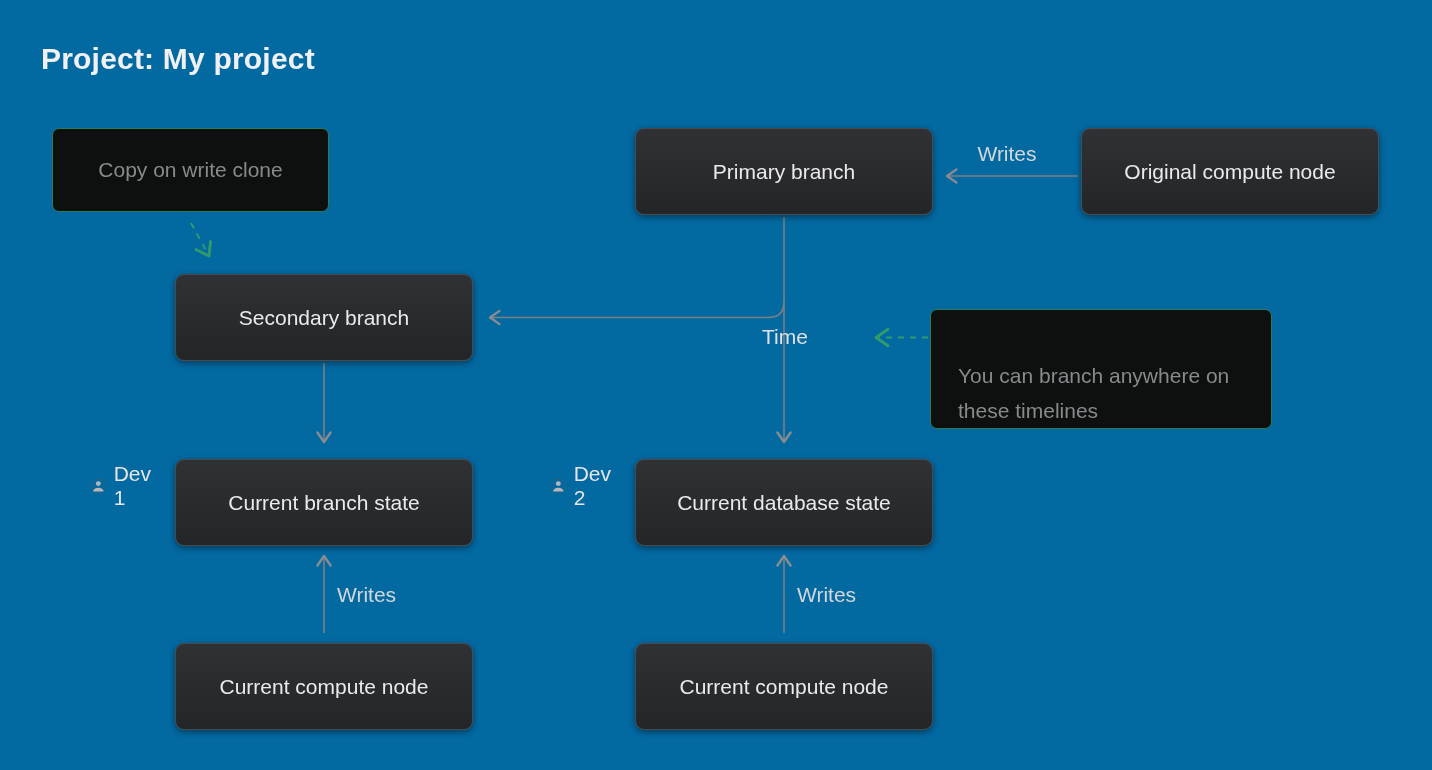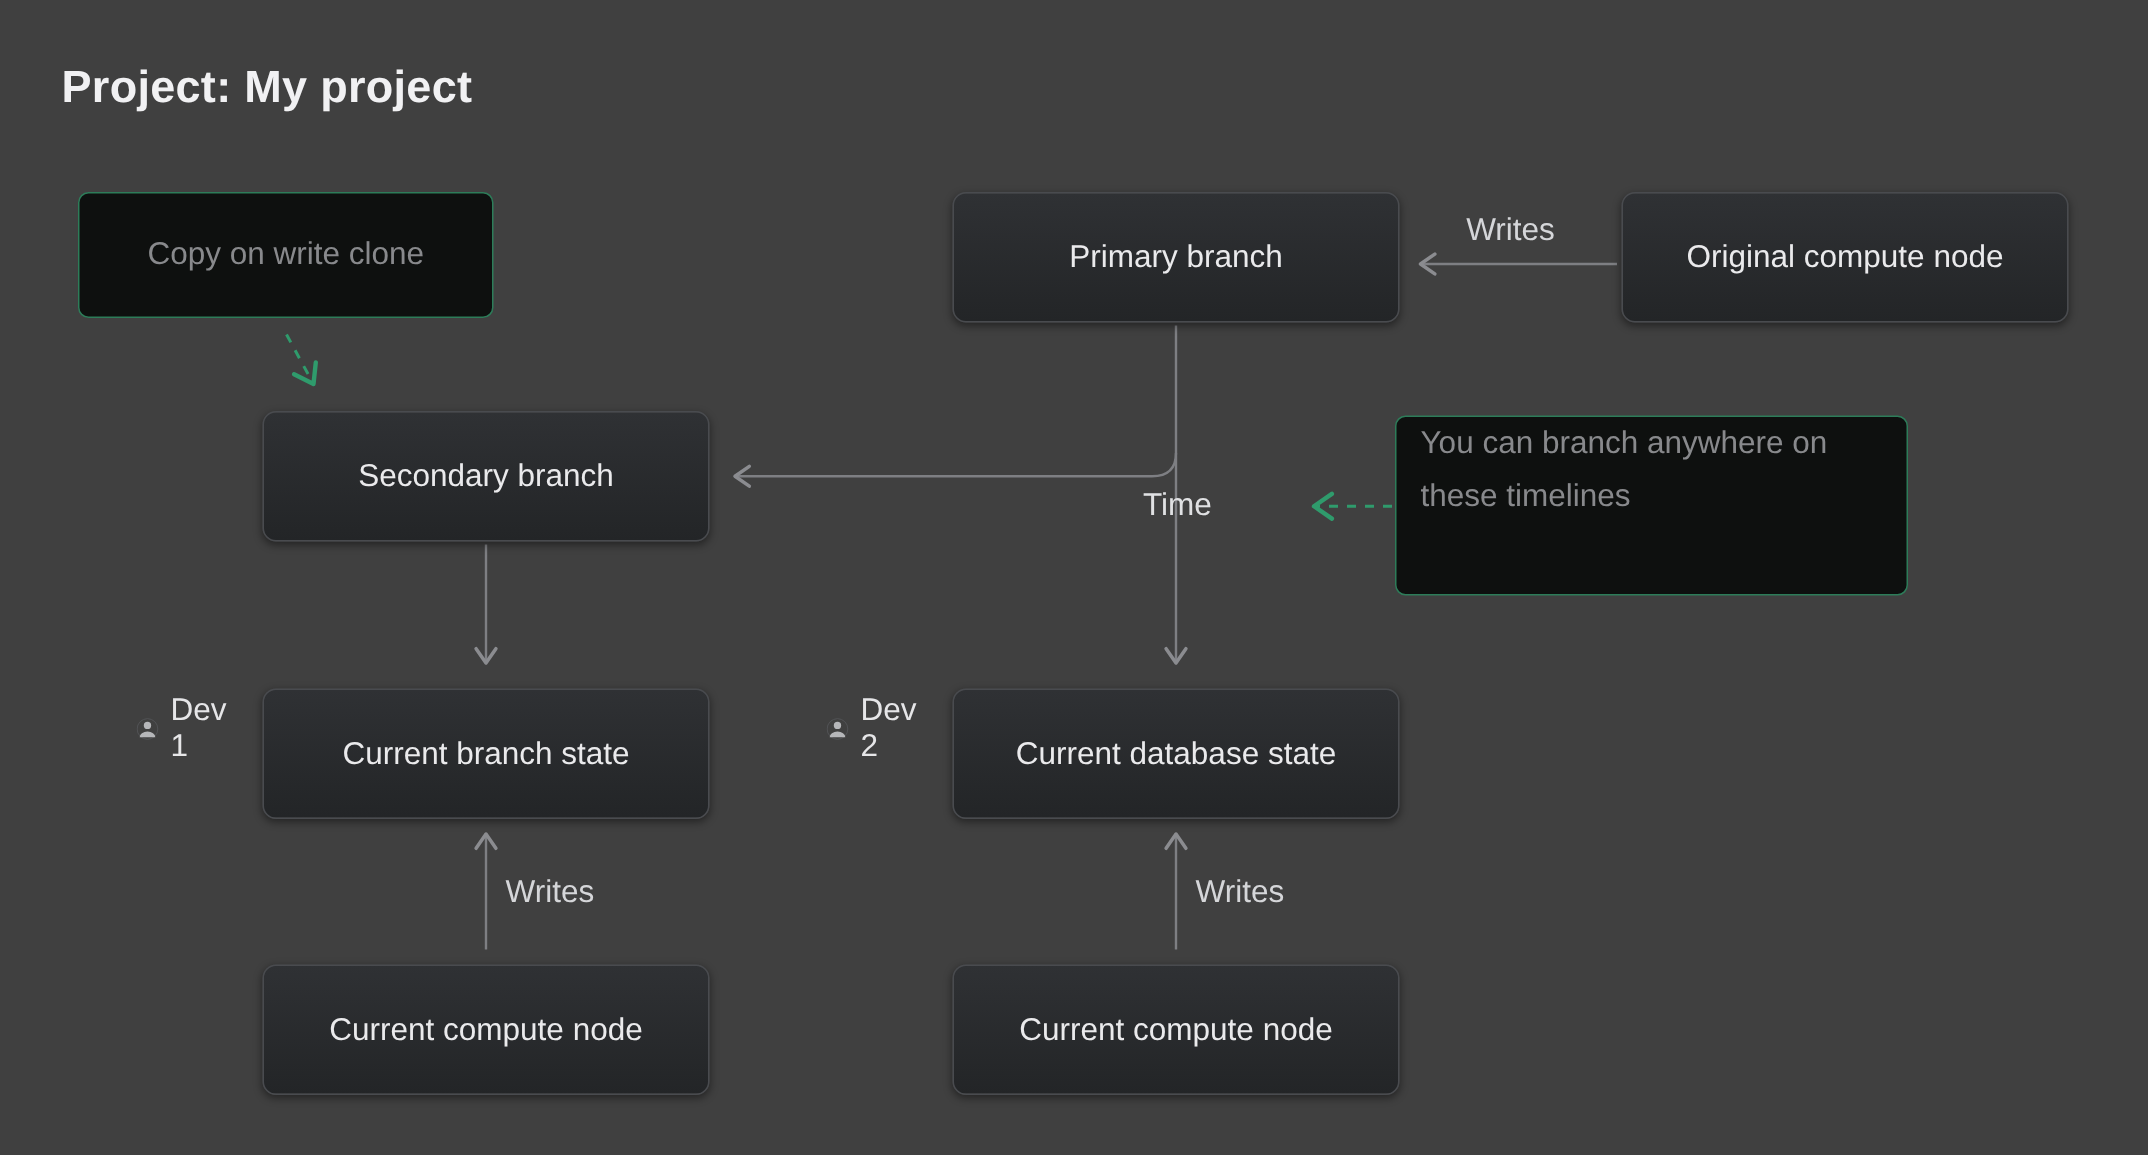--- a/index.html
+++ b/index.html
@@ -1,20 +1,20 @@
 <!DOCTYPE html>
 <html><head>
 <meta charset="utf-8">
 <style>
   html,body{margin:0;padding:0;background:#0a0b0c;}
   *{box-sizing:border-box;}
   .canvas{
     position:relative;
     width:1432px;height:770px;
-    background:#404040;
+    background:#0369a1;
     font-family:"Liberation Sans","DejaVu Sans",sans-serif;
     overflow:hidden;
   }
   .title{
     position:absolute;left:41px;top:42px;
     margin:0;
     font-size:30px;font-weight:600;letter-spacing:.2px;
     color:#f1f1f3;
   }
   .edges{position:absolute;left:0;top:0;pointer-events:none;}
@@ -28,21 +28,21 @@
     box-shadow:0 2px 6px rgba(0,0,0,.45);
   }
   .note{
     position:absolute;
     border:1px solid #2d7c59;
     border-radius:7px;
     background:#0e100f;
     color:#88898c;font-size:21px;
   }
   .note-center{display:flex;align-items:center;justify-content:center;}
-  .note-left{display:flex;flex-direction:column;justify-content:flex-start;padding:0 38px 0 16px;line-height:35px;}
+  .note-left{display:flex;flex-direction:column;justify-content:flex-end;padding:0 38px 0 27px;line-height:35px;margin-top:32px;}
   .edge-label{
     position:absolute;
     color:#d5d6d9;font-size:21px;line-height:28px;
     white-space:nowrap;
   }
   .actor{
     position:absolute;width:60px;
     display:flex;flex-direction:row;align-items:center;gap:8px;
   }
   .actor-label{color:#e6e6e8;font-size:21px;line-height:24px;}

